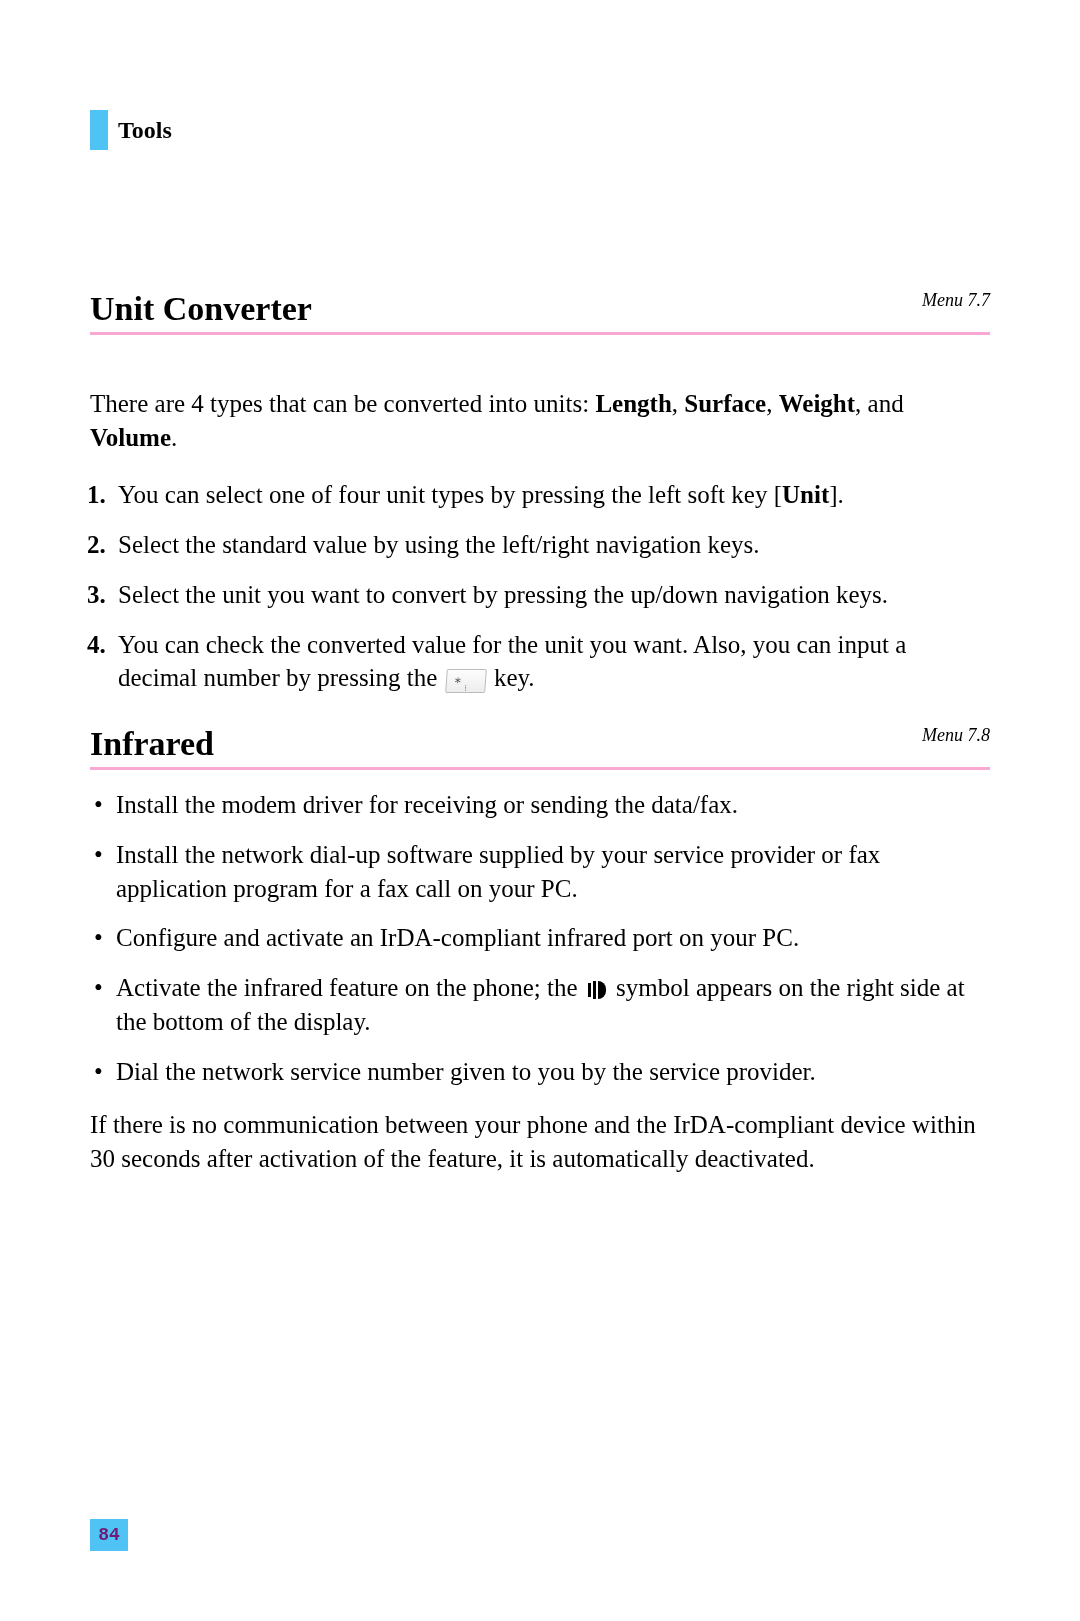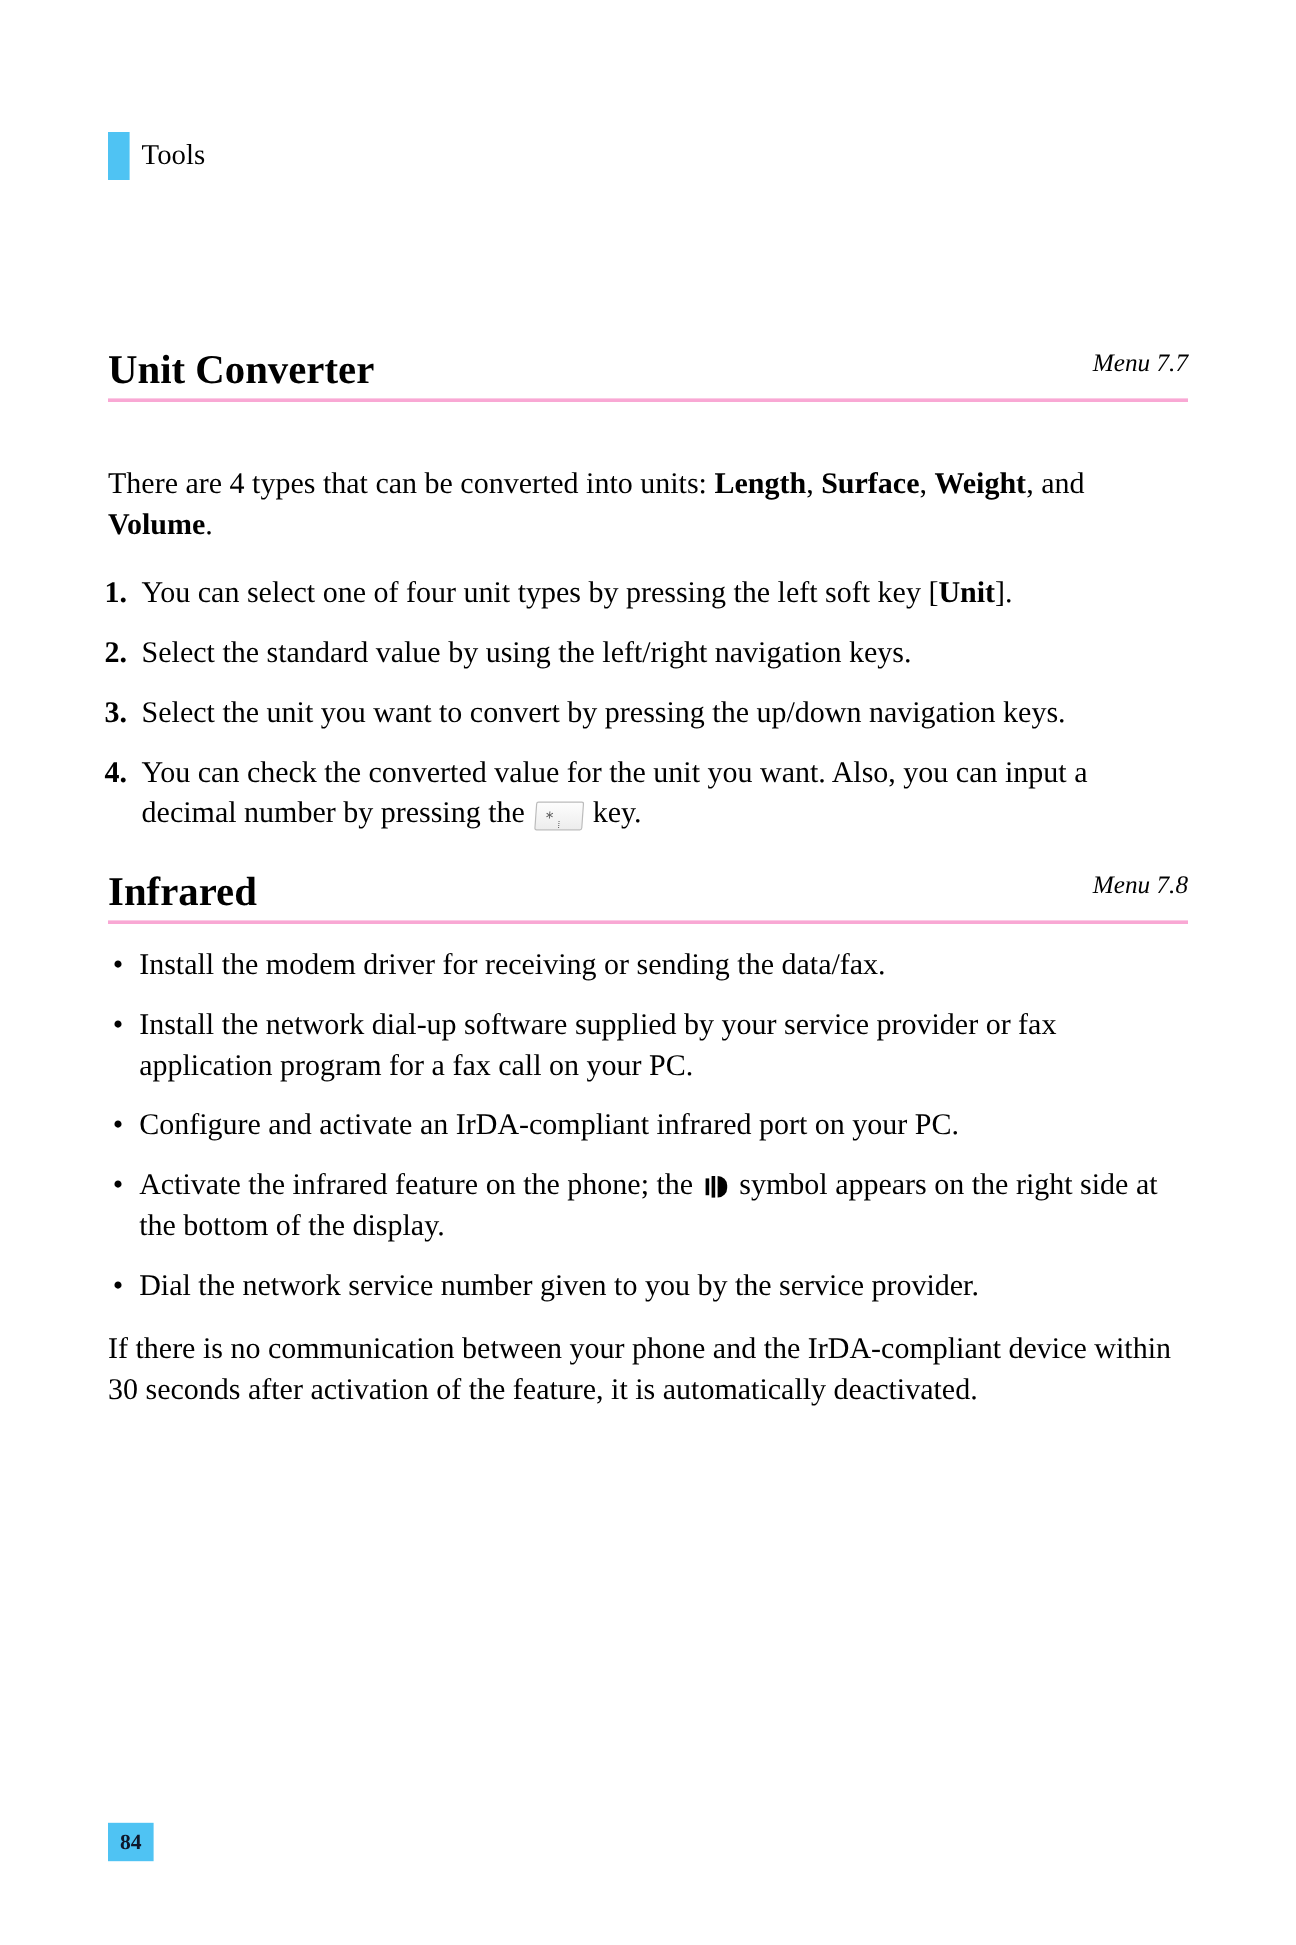--- a/index.html
+++ b/index.html
@@ -23,38 +23,38 @@
     align-items: center;
     margin-bottom: 140px;
   }
   .blue-bar {
     width: 18px;
     height: 40px;
     background: #4fc3f3;
     margin-right: 10px;
   }
   .header-text {
-    font-weight: normal;
+    font-weight: bold;
     font-size: 24px;
   }
   .section-row {
     display: flex;
     justify-content: space-between;
     align-items: flex-start;
     border-bottom: 3px solid #f9a8d4;
     padding-bottom: 4px;
     margin-bottom: 18px;
   }
   .section-title {
     font-weight: bold;
     font-size: 34px;
   }
   .menu-label {
     font-style: italic;
-    font-size: 21px;
+    font-size: 18px;
   }
   p, li {
     font-size: 25px;
     line-height: 1.35;
     margin: 0 0 16px 0;
   }
   .intro {
     margin-bottom: 24px;
   }
   ol {
@@ -120,22 +120,22 @@
     border-bottom-right-radius: 8px;
     background:#000; display:inline-block;
   }
   .page-number {
     position: absolute;
     left: 90px;
     bottom: 70px;
     width: 38px;
     height: 32px;
     background: #4fc3f3;
-    color: #0f172a;
-    font-family: Liberation Serif, serif;
+    color: #701a75;
+    font-family: Liberation Mono, monospace;
     font-weight: bold;
     font-size: 18px;
     display: flex;
     align-items: center;
     justify-content: center;
   }
   .section2 { margin-top: 20px; }
 </style>
 </head>
 <body>

